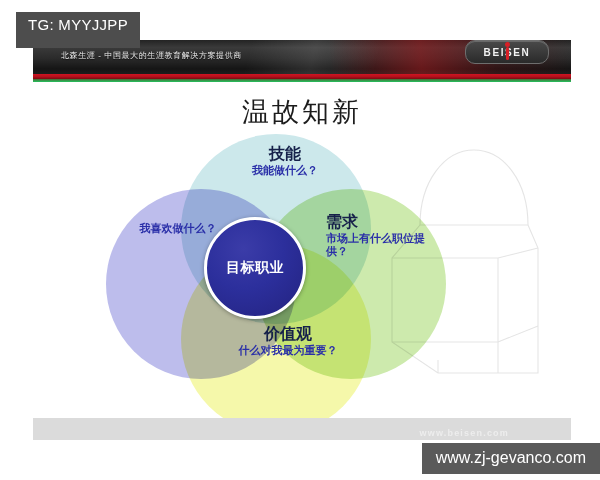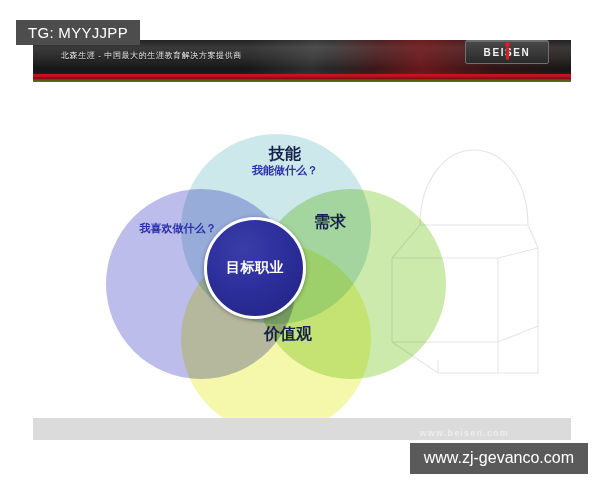--- a/index.html
+++ b/index.html
@@ -13,53 +13,53 @@
     height: 480px;
     background: #ffffff;
     overflow: hidden;
     font-family: "Liberation Sans", "DejaVu Sans", sans-serif;
   }
 
   
   #tg-watermark {
     position: absolute;
     left: 16px;
-    top: 20px;
+    top: 12px;
     z-index: 60;
     background: #4d4d4d;
     color: #ffffff;
     font-size: 15px;
     letter-spacing: 0.3px;
-    padding: 5px 12px 5px 12px;
+    padding: 5px 12px 16px 12px;
     line-height: 1;
     white-space: nowrap;
   }
 
   
   #site-watermark {
     position: absolute;
-    right: 12px;
+    right: 0px;
     bottom: 6px;
     z-index: 60;
     background: #5a5a5a;
     color: #ffffff;
     font-size: 16px;
     padding: 7px 14px 8px 14px;
     line-height: 1;
     white-space: nowrap;
   }
 
   
   #slide {
     position: absolute;
     left: 33px;
     top: 40px;
     width: 538px;
     height: 400px;
-    background: #4d7c0f;
+    background: #22c55e;
     overflow: hidden;
   }
 
   
   #slide-header {
     position: absolute;
     left: 0; top: 0;
     width: 100%;
     height: 34px;
     background: linear-gradient(180deg, #232323 0%, #3a3a3a 22%, #2a2a2a 55%, #151515 85%, #1d1d1d 100%);
@@ -102,21 +102,21 @@
   }
 
   
   #brand-logo {
     position: absolute;
     right: 22px;
     top: 0;
     width: 82px;
     height: 22px;
     border: 1px solid #6e6e6e;
-    border-radius: 2px;
+    border-radius: 10px;
     background: linear-gradient(180deg, #4a4a4a, #2a2a2a);
     box-shadow: inset 0 1px 0 rgba(255,255,255,0.18);
     text-decoration: underline;
   }
   #brand-logo-text {
     position: absolute;
     left: 0; top: 0;
     width: 100%;
     height: 100%;
     display: flex;
@@ -220,21 +220,21 @@
   .venn-label .question {
     display: block;
     font-size: 11px;
     font-weight: bold;
     color: #2a2fa8;
   }
   .venn-label .question.wrap { white-space: normal; }
 
   #label-skill    { left: 104px; top: 10px;  width: 150px; }
   #label-interest { left: -2px;  top: 88px;  width: 148px; }
-  #label-demand   { left: 208px; top: 78px;  width: 118px; text-align: left; }
+  #label-demand   { left: 220px; top: 78px;  width: 118px; text-align: left; }
   #label-values   { left: 112px; top: 190px; width: 140px; text-align: center; }
 
   
   #center-node {
     position: absolute;
     left: 98px;
     top: 83px;
     width: 96px;
     height: 96px;
     border-radius: 50%;
@@ -291,20 +291,21 @@
           <div class="head"></div>
           <div class="body"></div>
         </div>
       </div>
     </div>
     <div id="header-accent"></div>
     <div id="header-accent-fade"></div>
 
     <div id="slide-body">
 
+      <div id="slide-title">温故知新</div>
 
       <svg id="bg-artwork" viewBox="0 0 175 250" fill="none" stroke="#cfcfcf" stroke-width="1.1">
         <path d="M42 95 C42 52 66 20 96 20 C126 20 150 52 150 95"></path>
         <path d="M42 95 L14 128 L14 212 L60 243 L160 243 L160 118 L150 95"></path>
         <path d="M42 95 L150 95"></path>
         <path d="M14 128 L120 128 L160 118"></path>
         <path d="M120 128 L120 243"></path>
         <path d="M14 212 L120 212 L160 196"></path>
         <path d="M60 243 L60 230"></path>
       </svg>
@@ -320,24 +321,26 @@
           <span class="term">技能</span>
           <span class="question">我能做什么？</span>
         </div>
 
         <div class="venn-label" id="label-interest">
           <span class="question">我喜欢做什么？</span>
         </div>
 
         <div class="venn-label" id="label-demand">
           <span class="term">需求</span>
+          <span class="question wrap">市场上有什么职位提供？</span>
         </div>
 
         <div class="venn-label" id="label-values">
           <span class="term">价值观</span>
+          <span class="question wrap">什么对我最为重要？</span>
         </div>
 
         <div id="center-node">
           <span id="center-label">目标职业</span>
         </div>
       </div>
 
       <div id="footer-watermark">www.beisen.com</div>
       <div id="slide-footer"></div>
     </div>

